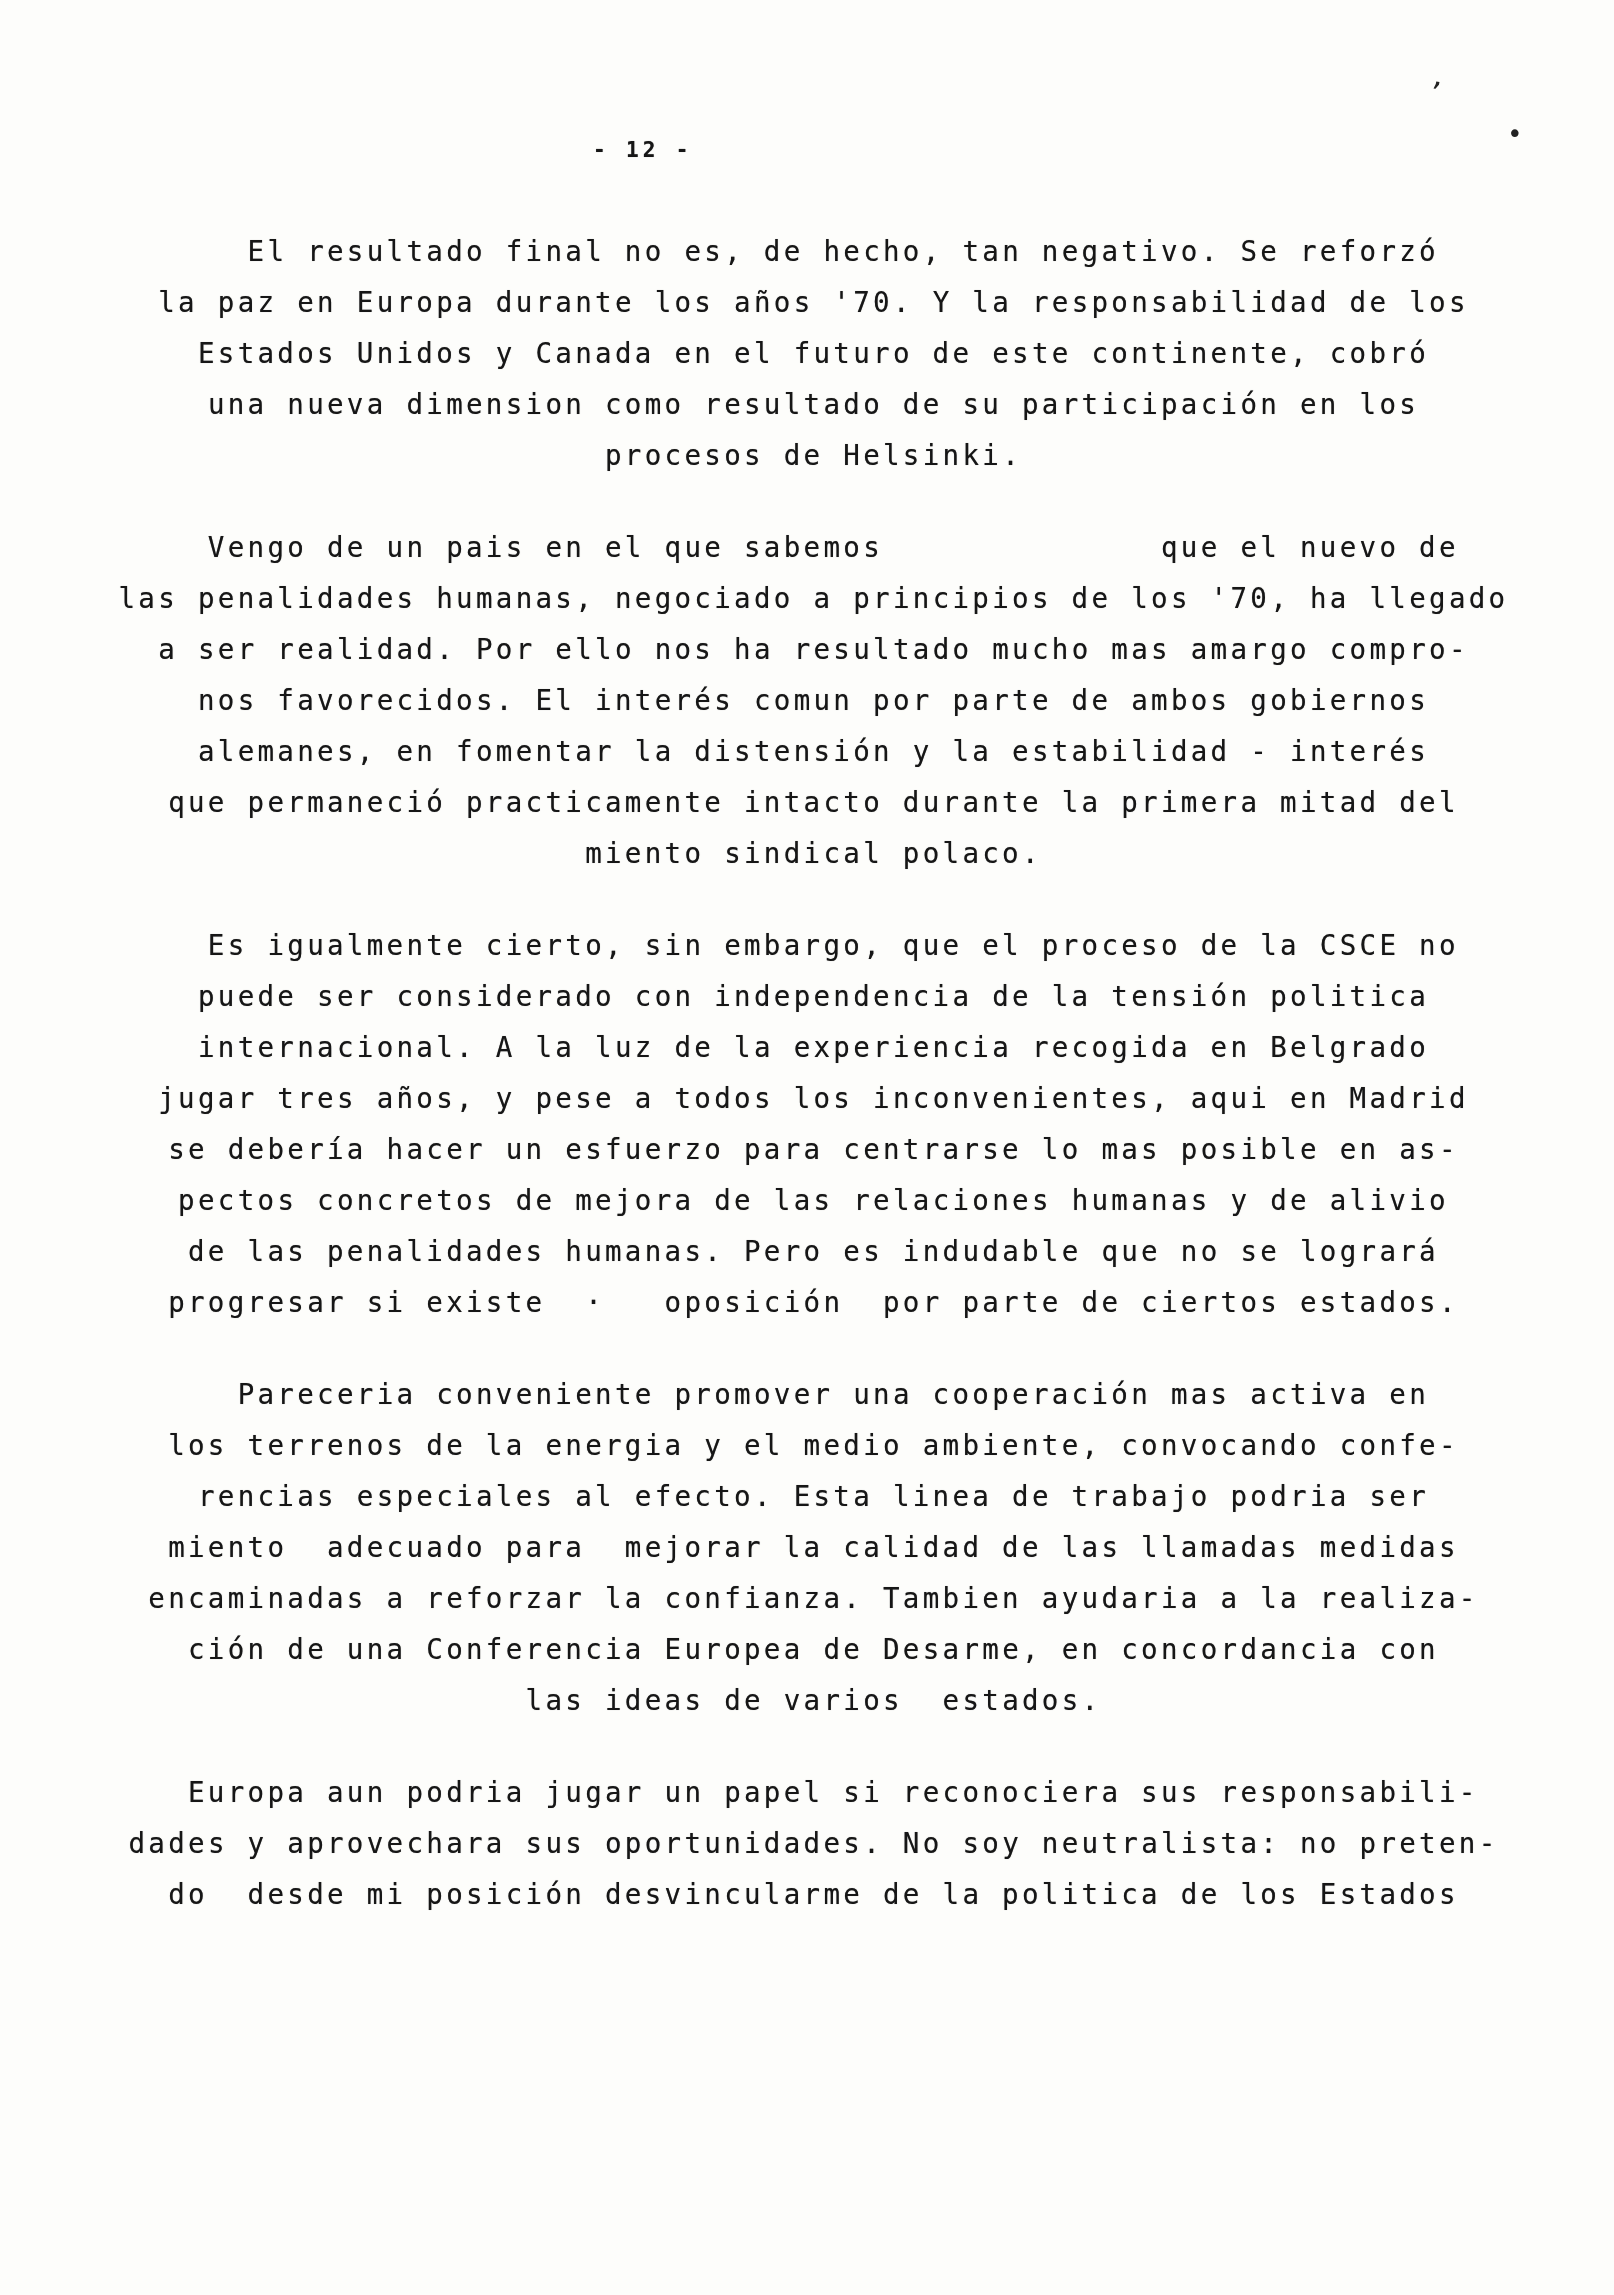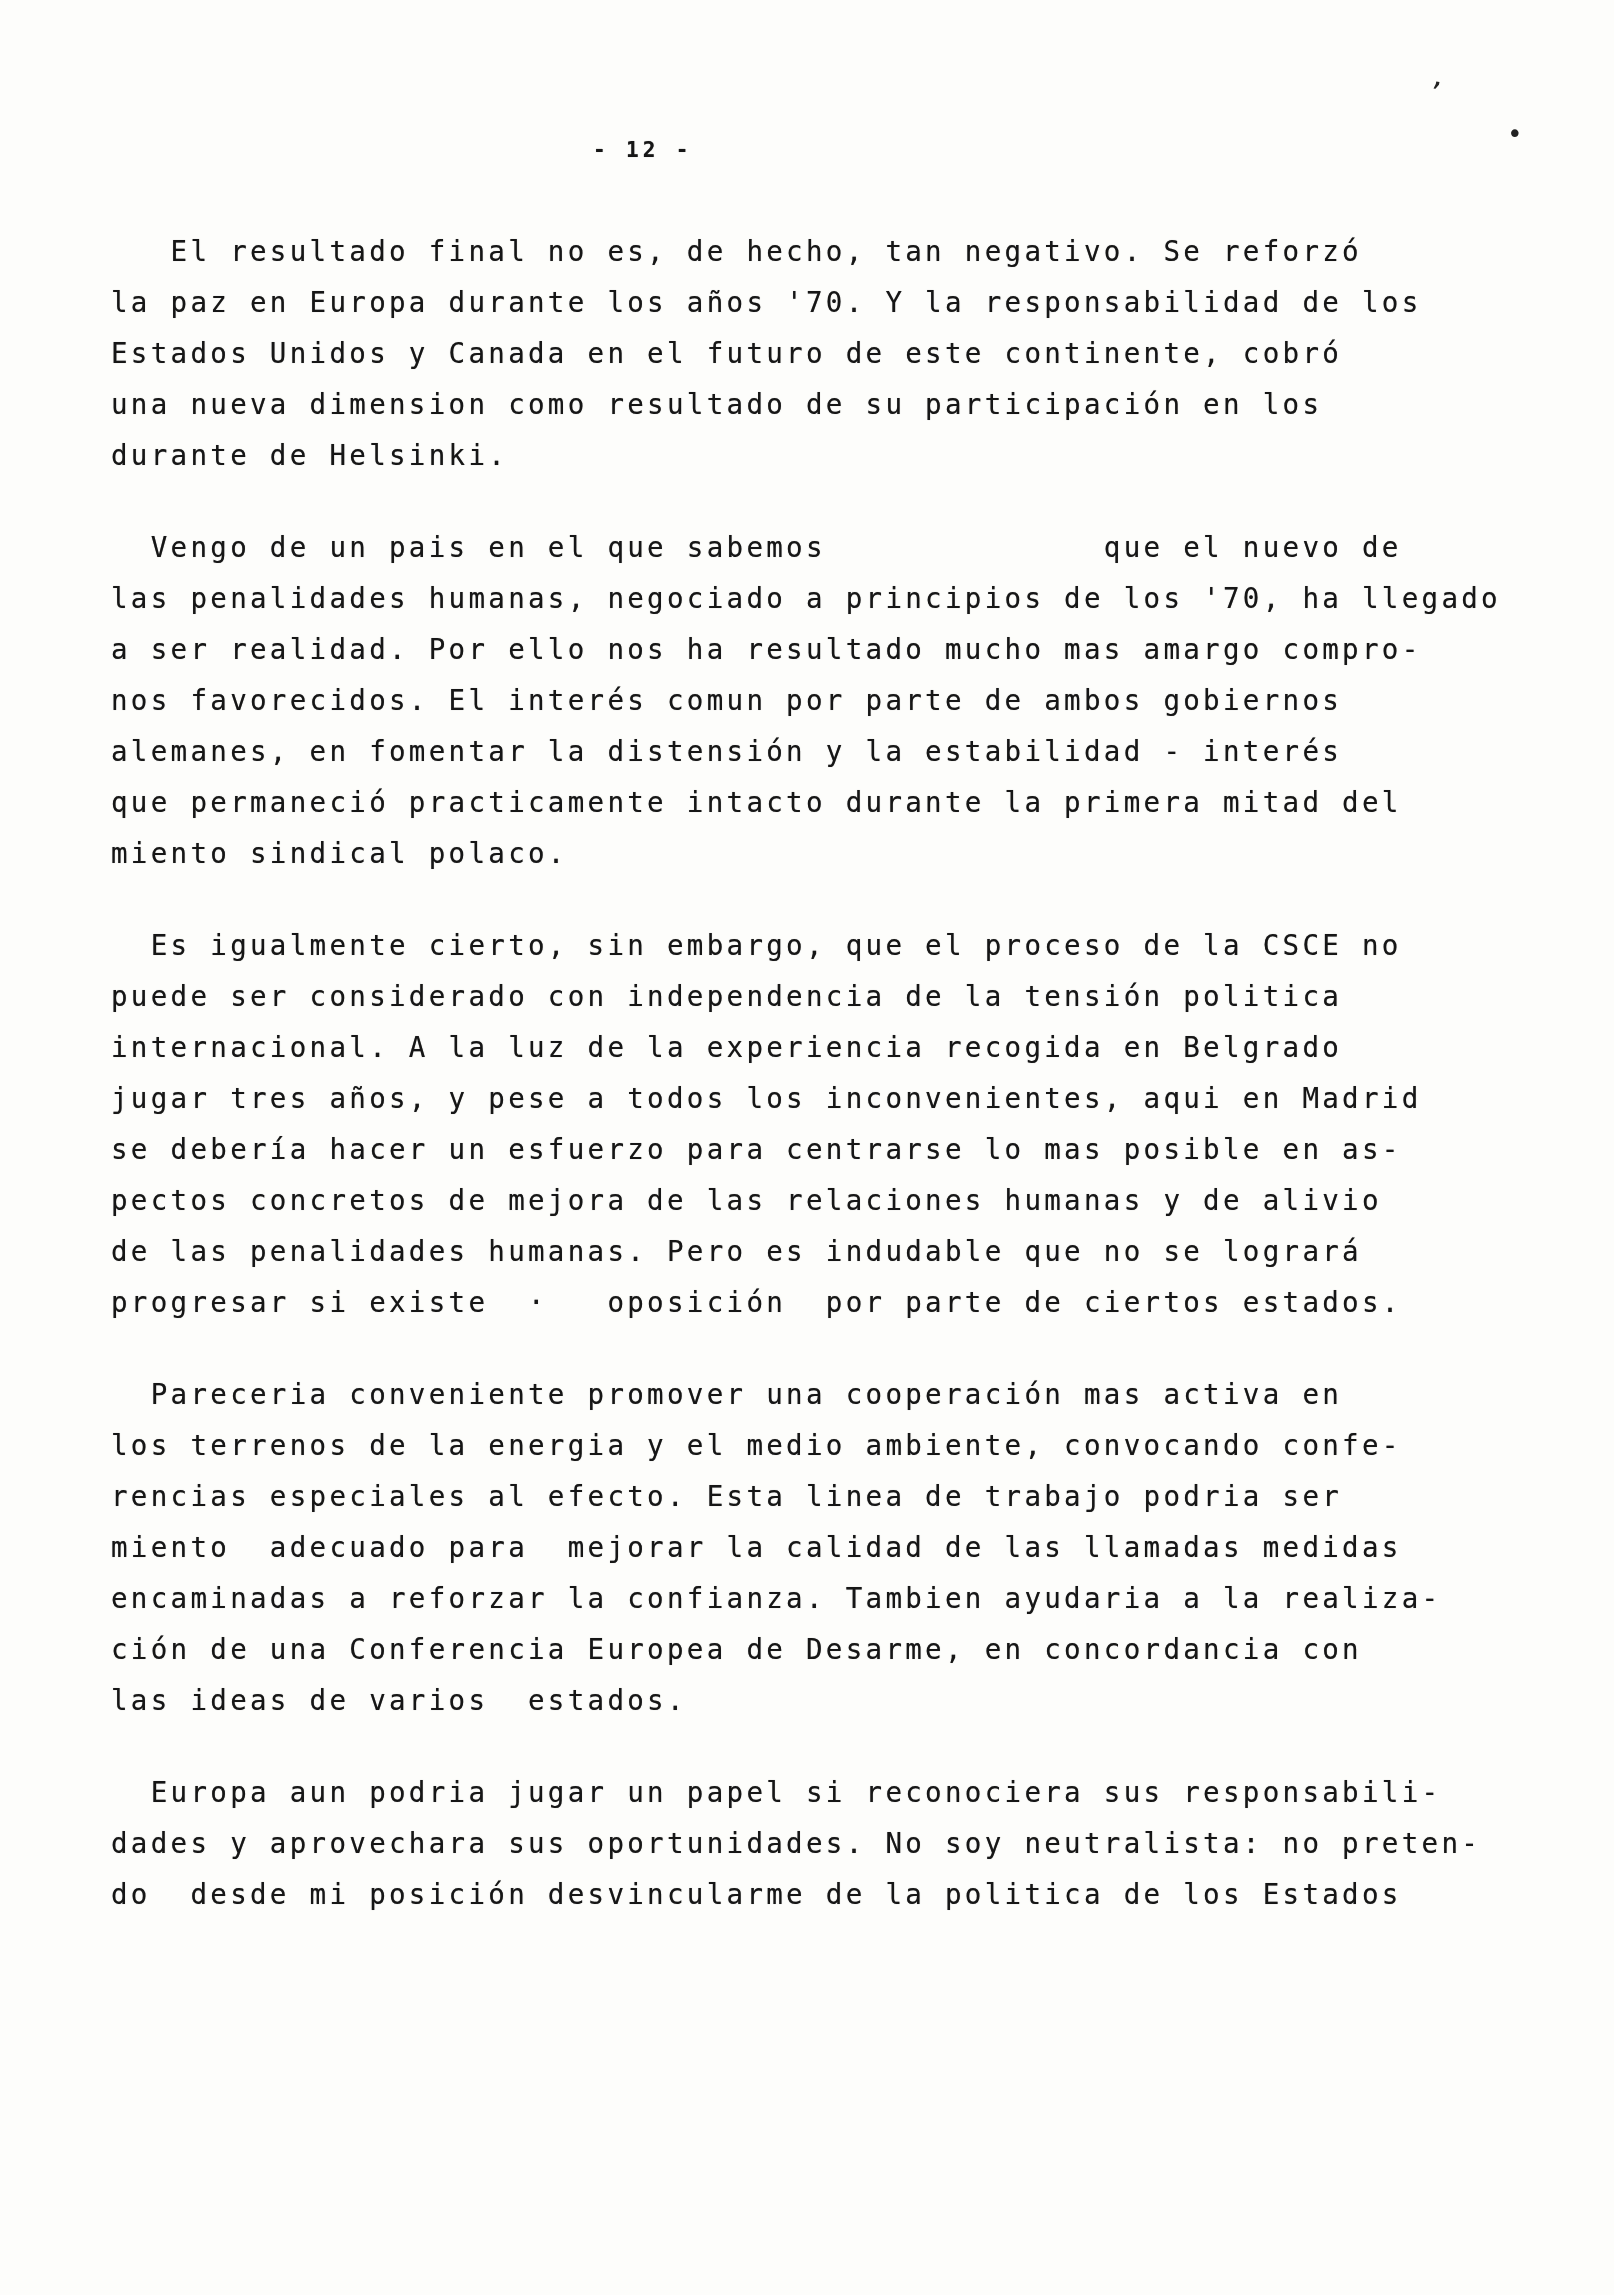--- a/index.html
+++ b/index.html
@@ -27,20 +27,21 @@
     font-size: 21px;
     font-weight: bold;
     letter-spacing: 3.9px;
     margin-left: 482px;
     margin-bottom: 64px;
     white-space: pre;
     text-shadow: 0 0 0.7px rgba(0,0,0,0.55);
   }
   .para {
     margin: 0 0 41px 0;
+    text-align: center;
   }
   .line {
     font-size: 27.5px;
     line-height: 51px;
     letter-spacing: 3.3px;
     white-space: pre;
     text-shadow: 0 0 0.7px rgba(0,0,0,0.5);
   }
   .artifact {
     position: absolute;
@@ -55,21 +56,21 @@
 
 <main class="page">
   <div class="page-number">- 12 -</div>
 
   <div>
       <div class="para">
         <div class="line">   El resultado final no es, de hecho, tan negativo. Se reforzó</div>
         <div class="line">la paz en Europa durante los años '70. Y la responsabilidad de los</div>
         <div class="line">Estados Unidos y Canada en el futuro de este continente, cobró</div>
         <div class="line">una nueva dimension como resultado de su participación en los</div>
-        <div class="line">durante de Helsinki.</div>
+        <div class="line">procesos de Helsinki.</div>
       </div>
       <div class="para">
         <div class="line">  Vengo de un pais en el que sabemos              que el nuevo de</div>
         <div class="line">las penalidades humanas, negociado a principios de los '70, ha llegado</div>
         <div class="line">a ser realidad. Por ello nos ha resultado mucho mas amargo compro-</div>
         <div class="line">nos favorecidos. El interés comun por parte de ambos gobiernos</div>
         <div class="line">alemanes, en fomentar la distensión y la estabilidad - interés</div>
         <div class="line">que permaneció practicamente intacto durante la primera mitad del</div>
         <div class="line">miento sindical polaco.</div>
       </div>

